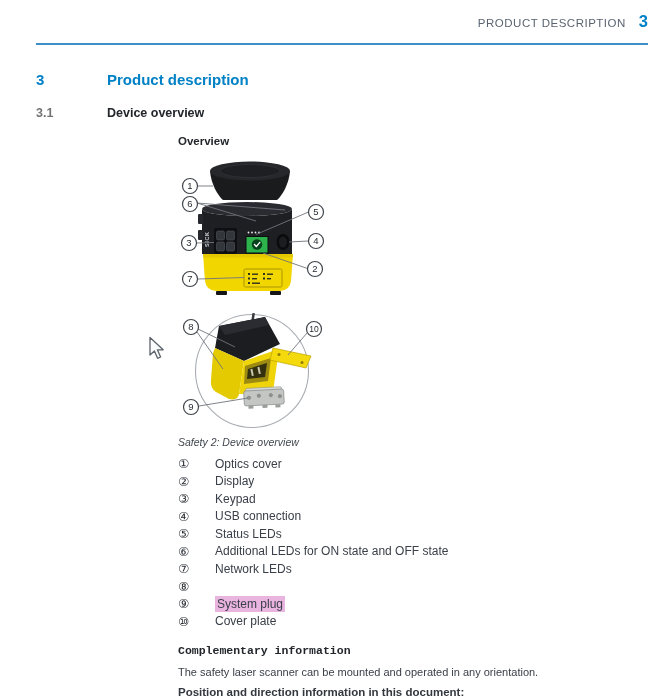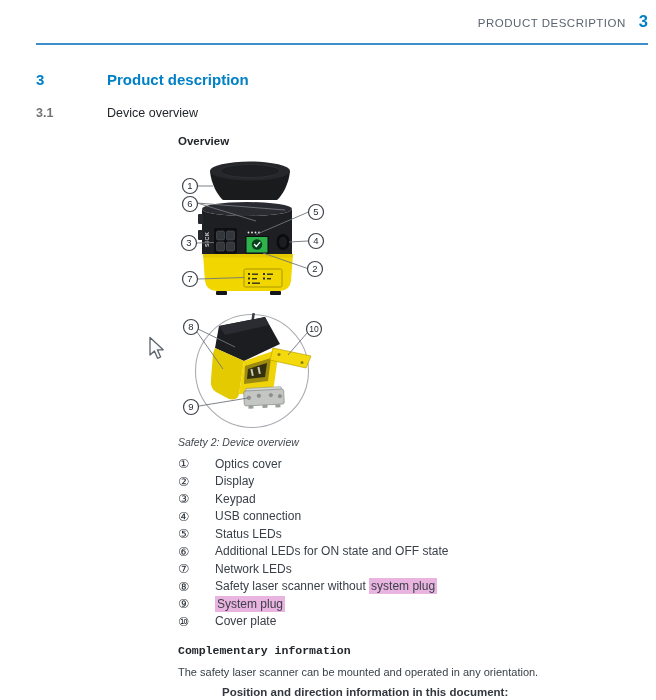--- a/index.html
+++ b/index.html
@@ -8,37 +8,37 @@
   
   .hdr{position:absolute;top:12px;left:0;right:8px;display:flex;
        justify-content:flex-end;align-items:baseline;gap:13px;}
   .hdr-title{font-size:11.5px;color:#5a6470;letter-spacing:0.5px;}
   .hdr-num{font-size:16.5px;font-weight:bold;color:#0081c6;}
   .rule{position:absolute;left:36px;right:8px;top:43px;height:2px;background:#3d8dc8;}
   
   .sec-num{position:absolute;left:36px;top:71px;font-size:15px;font-weight:bold;color:#0081c6;}
   .sec-title{position:absolute;left:107px;top:71px;font-size:15px;font-weight:bold;color:#0081c6;}
   .sub-num{position:absolute;left:36px;top:106px;font-size:12.5px;font-weight:bold;color:#737373;}
-  .sub-title{position:absolute;left:107px;top:106px;font-size:12.5px;font-weight:normal;color:#22262b;}
+  .sub-title{position:absolute;left:107px;top:106px;font-size:12.5px;font-weight:bold;color:#22262b;}
   .overview{position:absolute;left:178px;top:135px;font-size:11.5px;font-weight:bold;color:#22262b;}
   
   .fig1{position:absolute;left:178px;top:150px;}
   .fig2{position:absolute;left:178px;top:305px;}
   .cap{position:absolute;left:178px;top:436px;font-size:10.5px;font-style:italic;color:#41474f;}
   
   .legend{position:absolute;left:178px;top:455px;}
   .lrow{display:flex;align-items:center;height:17.5px;}
   .lbul{width:37px;font-size:12.5px;color:#2e333a;font-family:"DejaVu Sans",sans-serif;}
   .ltext{font-size:12px;color:#3a4049;}
   .hl{background:#eab4e0;padding:1px 2px;}
   .hl:empty{padding:0;background:none;}
   
   .comp-h{position:absolute;left:178px;top:644px;font-size:11.5px;font-weight:bold;color:#22262b;font-family:Liberation Mono, monospace;}
   .comp-b{position:absolute;left:178px;top:666px;font-size:11px;color:#3a4049;}
-  .comp-s{position:absolute;left:178px;top:686px;font-size:11.5px;font-weight:bold;color:#33383f;margin-left:44px;}
+  .comp-s{position:absolute;left:178px;top:686px;font-size:11.5px;font-weight:bold;color:#33383f;}
   .cursor{position:absolute;left:148px;top:336px;}
   svg text{font-family:"Liberation Sans",sans-serif;}
 </style>
 </head>
 <body>
 
 <div class="hdr">
   <span class="hdr-title">PRODUCT DESCRIPTION</span>
   <span class="hdr-num">3</span>
 </div>
@@ -233,21 +233,20 @@
   <div class="lrow">
       <span class="lbul">⑥</span>
       <span class="ltext"><span>Additional LEDs for ON state and OFF state</span><span class="hl"></span><span></span></span>
     </div>
   <div class="lrow">
       <span class="lbul">⑦</span>
       <span class="ltext"><span>Network LEDs</span><span class="hl"></span><span></span></span>
     </div>
   <div class="lrow">
       <span class="lbul">⑧</span>
-      <span class="ltext"><span>Safety laser scanner without </span><span class="hl">system plug</span><span></span></span>
     </div>
   <div class="lrow">
       <span class="lbul">⑨</span>
       <span class="ltext"><span></span><span class="hl">System plug</span><span></span></span>
     </div>
   <div class="lrow">
       <span class="lbul">⑩</span>
       <span class="ltext"><span>Cover plate</span><span class="hl"></span><span></span></span>
     </div>
 </div>

